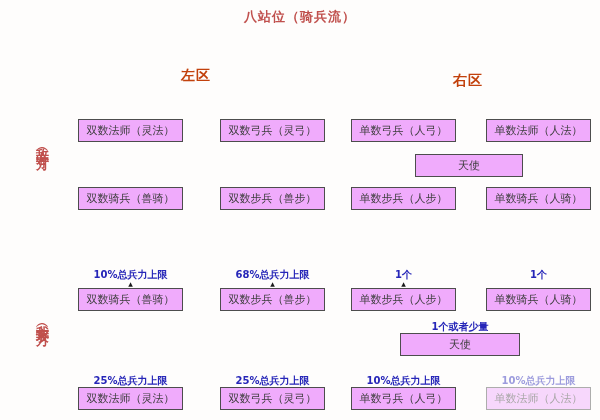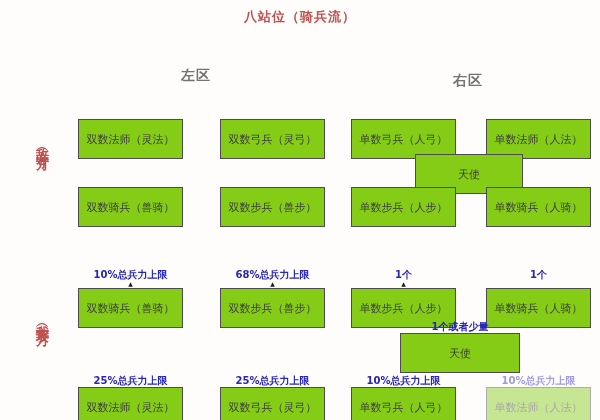--- a/index.html
+++ b/index.html
@@ -9,35 +9,35 @@
     font-family:"DejaVu Sans","Liberation Sans",sans-serif;
     overflow:hidden;
   }
   .canvas{position:relative;width:600px;height:420px;}
   .title{
     position:absolute;left:0;top:8px;width:600px;
     text-align:center;color:#c0504d;font-weight:bold;font-size:13px;
     letter-spacing:1px;
   }
   .zone{
-    position:absolute;color:#737373;font-weight:bold;font-size:14px;
+    position:absolute;color:#c2410c;font-weight:bold;font-size:14px;
     letter-spacing:1px;
   }
   .zone-left{left:181px;top:67px;}
   .zone-right{left:453px;top:72px;}
   .side{
     position:absolute;color:#c0504d;font-weight:bold;font-size:13px;
     writing-mode:vertical-rl;text-orientation:upright;
     letter-spacing:2px;left:33px;
   }
   .side-enemy{top:138px;}
   .side-ours{top:314px;}
   .ubox{
-    position:absolute;width:105px;height:40px;
-    border:1px solid #4d4d4d;background:#84cc16;
+    position:absolute;width:105px;height:23px;
+    border:1px solid #4d4d4d;background:#f0abfc;
     color:#3d3d3d;font-size:11px;
     display:flex;align-items:center;justify-content:center;
     white-space:nowrap;box-sizing:border-box;
   }
   .wide{width:108px;}
   .blab{
     position:absolute;width:105px;text-align:center;
     color:#2626b8;font-weight:bold;font-size:10px;white-space:nowrap;
   }
   .tri{

